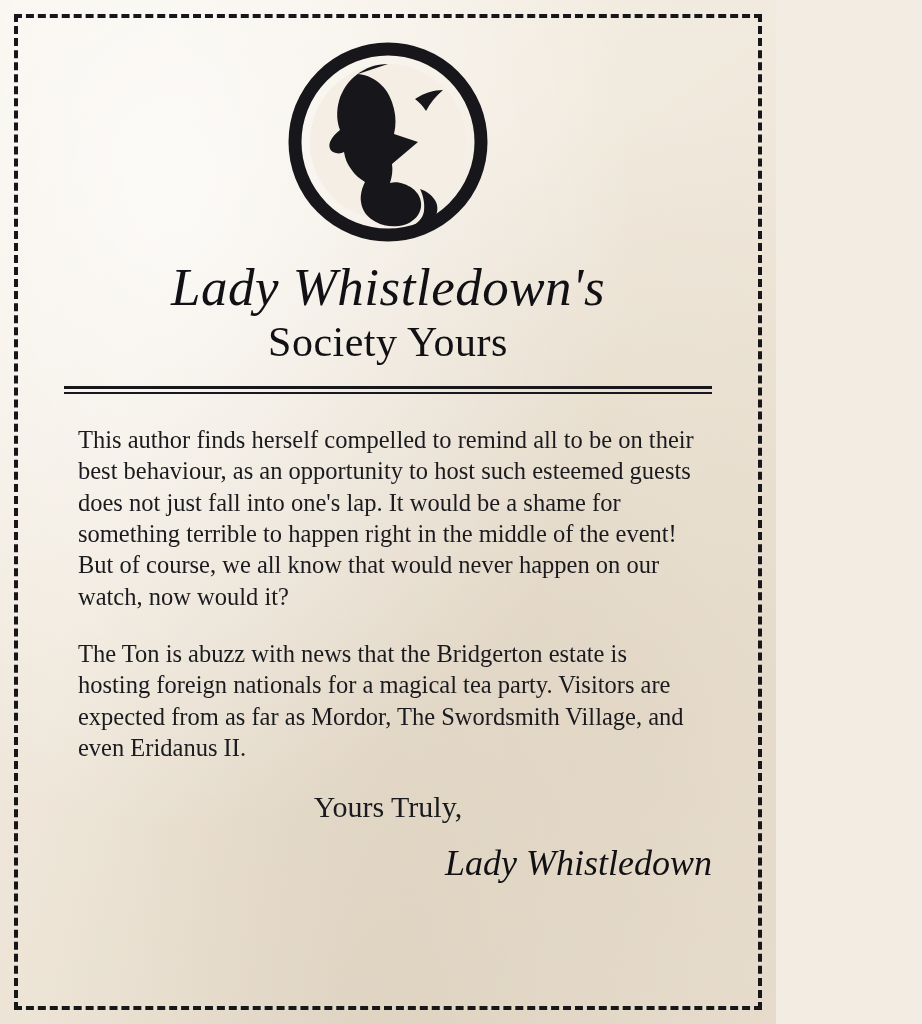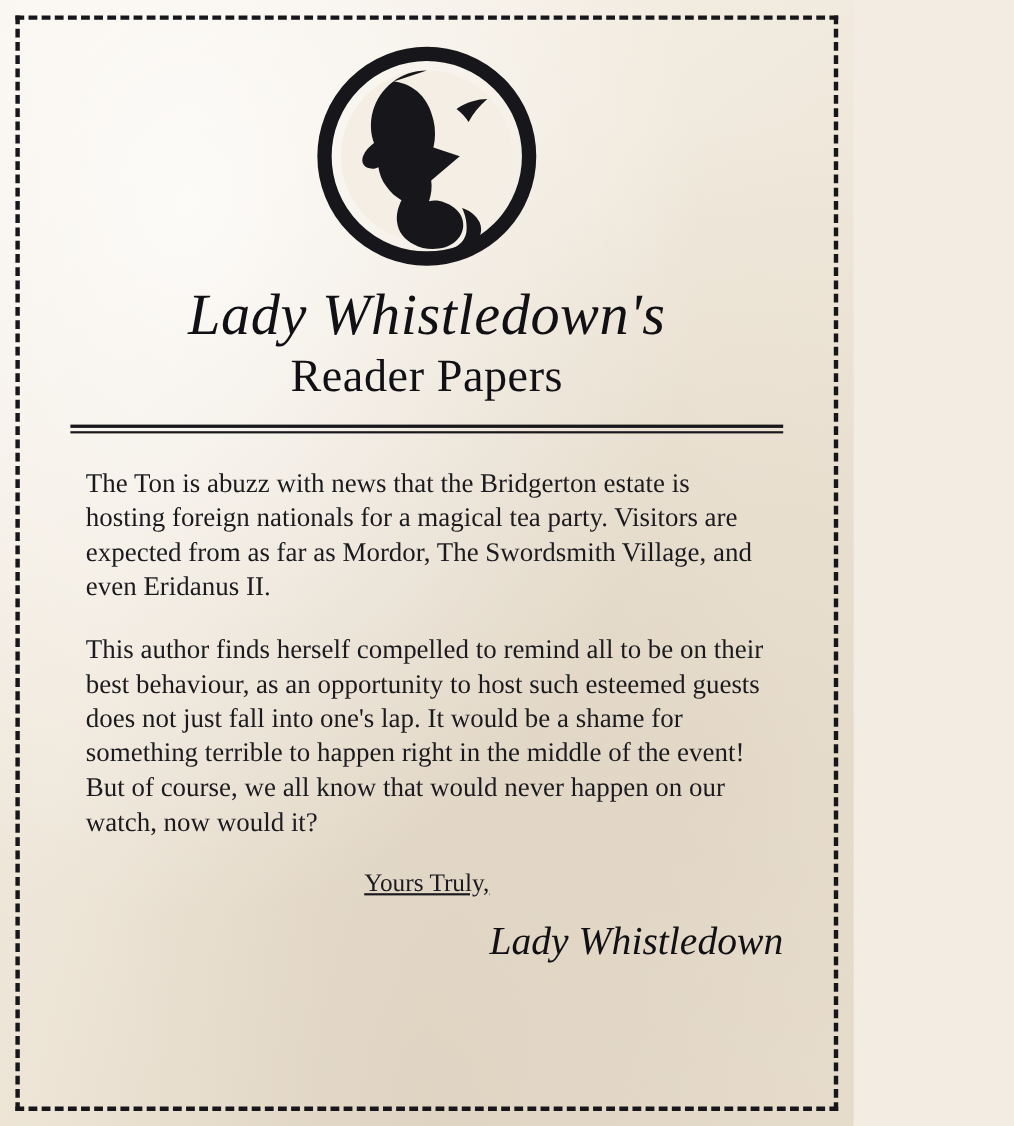--- a/index.html
+++ b/index.html
@@ -95,23 +95,22 @@
   .letter p {
     margin: 0 0 26px 0;
   }
   .letter p:last-of-type {
     margin-bottom: 0;
   }
 
   .closing {
     margin-top: 26px;
     text-align: center;
-    font-size: 23px;
+    font-size: 30px;
     color: #1a1a1f;
-    text-decoration: underline;
   }
   .signature {
     margin-top: 18px;
     text-align: right;
     font-style: italic;
     font-size: 36px;
     color: #111014;
     padding-left: 60px;
   }
 </style>
@@ -160,27 +159,27 @@
           c7 2 13 7 16 13
           c3 7 1 14 -4 19
           c-5 5 -13 7 -20 5
           c6 -3 11 -8 12 -15
           c1 -8 -1 -16 -4 -22 z"></path>
       </svg>
     </div>
 
     <div class="masthead">
       <div class="masthead-line1">Lady Whistledown's</div>
-      <div class="masthead-line2">Reader Papers</div>
+      <div class="masthead-line2">Society Yours</div>
     </div>
 
     <div class="double-rule"></div>
 
     <div class="letter">
+      <p>This author finds herself compelled to remind all to be on their best behaviour, as an opportunity to host such esteemed guests does not just fall into one's lap. It would be a shame for something terrible to happen right in the middle of the event! But of course, we all know that would never happen on our watch, now would it?</p>
       <p>The Ton is abuzz with news that the Bridgerton estate is hosting foreign nationals for a magical tea party. Visitors are expected from as far as Mordor, The Swordsmith Village, and even Eridanus II.</p>
-      <p>This author finds herself compelled to remind all to be on their best behaviour, as an opportunity to host such esteemed guests does not just fall into one's lap. It would be a shame for something terrible to happen right in the middle of the event! But of course, we all know that would never happen on our watch, now would it?</p>
     </div>
 
     <div class="closing">Yours Truly,</div>
     <div class="signature">Lady Whistledown</div>
 
   </div>
 </div>
 
 </body></html>

